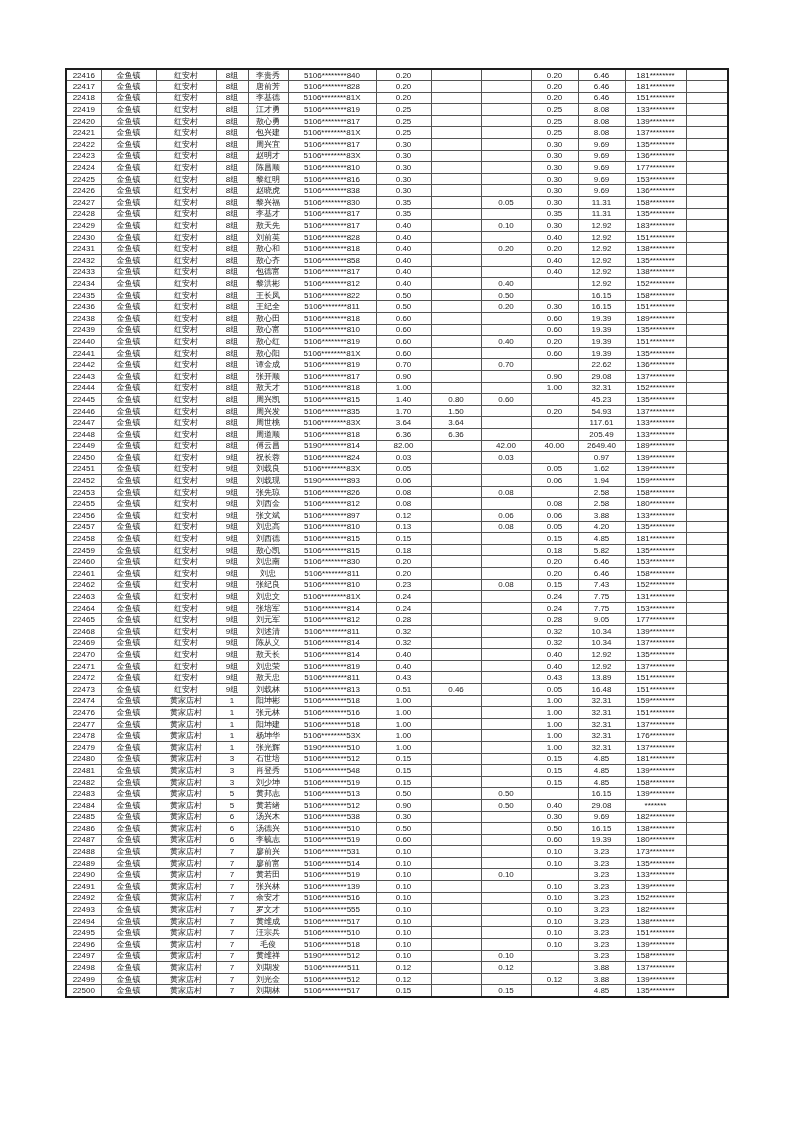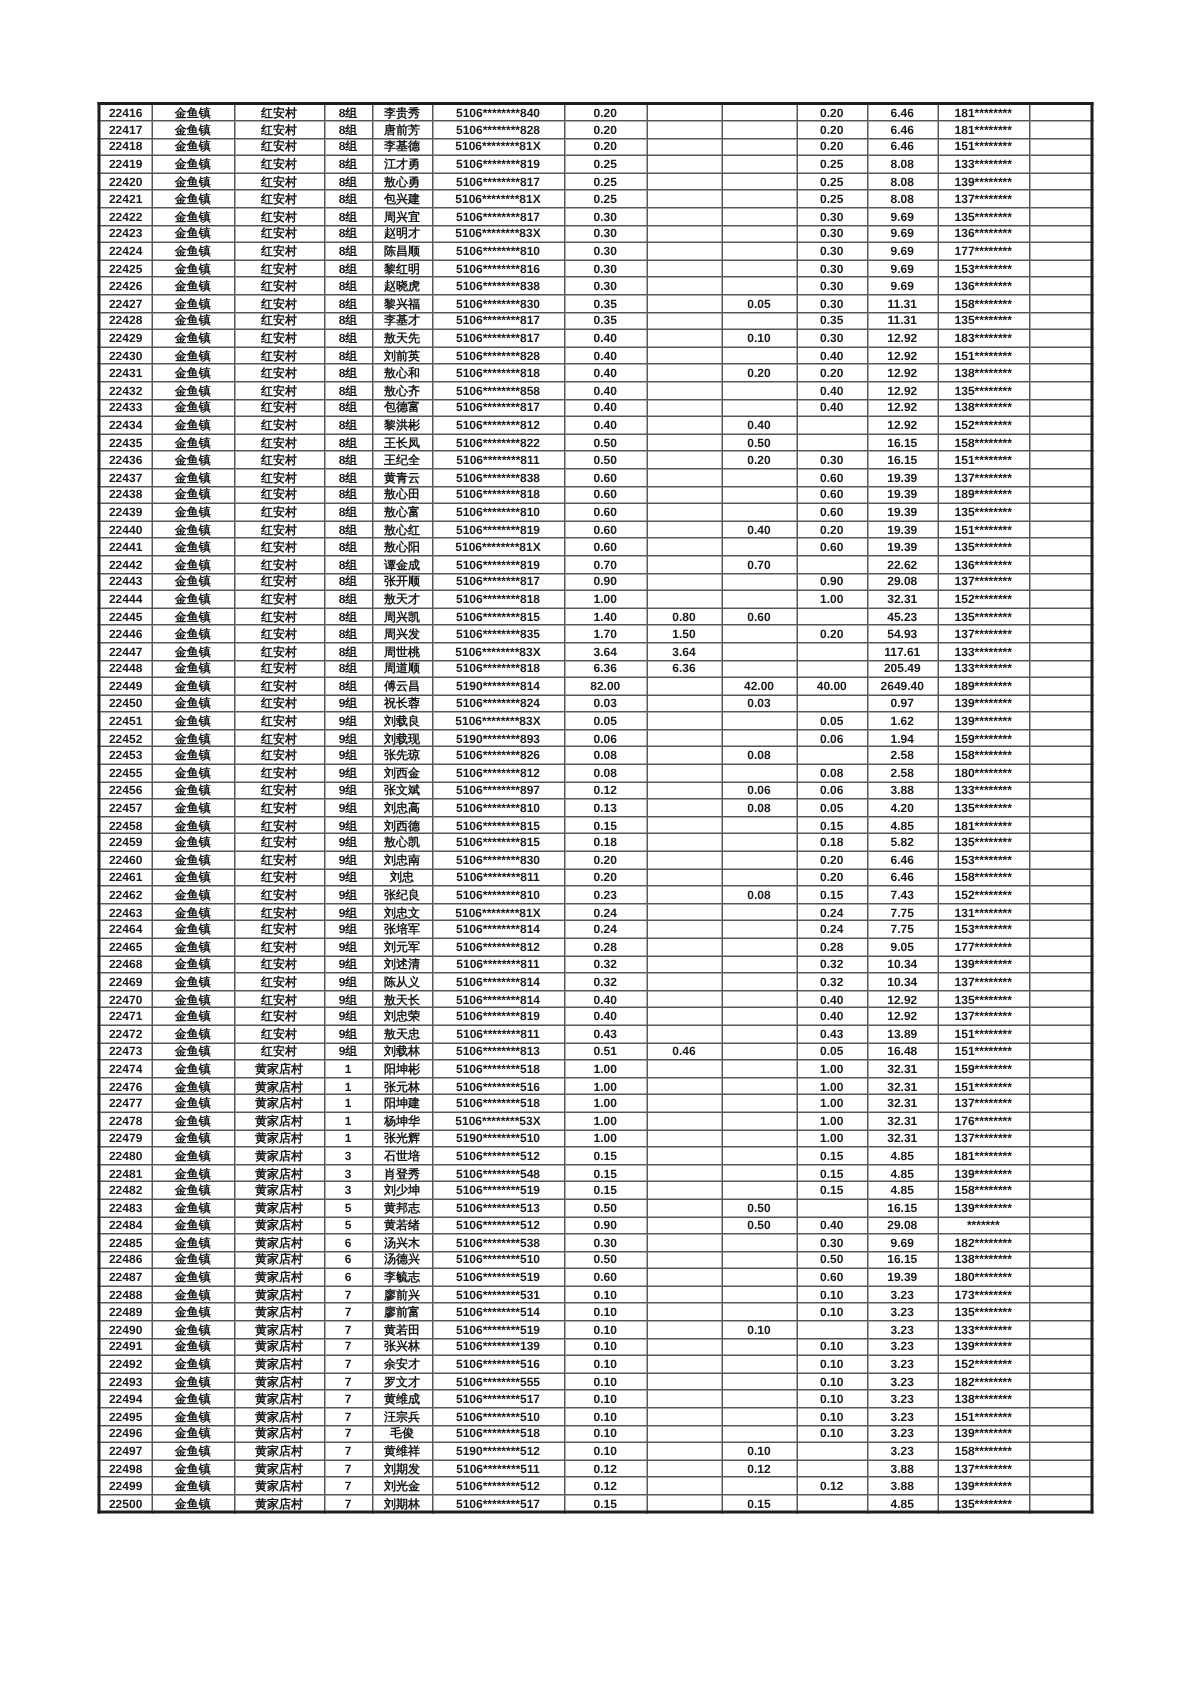--- a/index.html
+++ b/index.html
@@ -7,21 +7,20 @@
     padding: 0;
     background: #ffffff;
     font-family: "Liberation Sans", "DejaVu Sans", sans-serif;
   }
   .page {
     position: relative;
     width: 793px;
     height: 1122px;
     background: #ffffff;
     overflow: hidden;
-    font-weight: bold;
   }
   table.grid {
     position: absolute;
     left: 65px;
     top: 68px;
     width: 662px;
     border-collapse: collapse;
     table-layout: fixed;
     border: 2px solid #1e1e1e;
   }
@@ -371,35 +370,20 @@
           <td>5106********811</td>
           <td>0.50</td>
           <td></td>
           <td>0.20</td>
           <td>0.30</td>
           <td>16.15</td>
           <td>151********</td>
           <td></td>
         </tr>
         <tr>
-          <td>22437</td>
-          <td>金鱼镇</td>
-          <td>红安村</td>
-          <td>8组</td>
-          <td>黄青云</td>
-          <td>5106********838</td>
-          <td>0.60</td>
-          <td></td>
-          <td></td>
-          <td>0.60</td>
-          <td>19.39</td>
-          <td>137********</td>
-          <td></td>
-        </tr>
-        <tr>
           <td>22438</td>
           <td>金鱼镇</td>
           <td>红安村</td>
           <td>8组</td>
           <td>敖心田</td>
           <td>5106********818</td>
           <td>0.60</td>
           <td></td>
           <td></td>
           <td>0.60</td>

